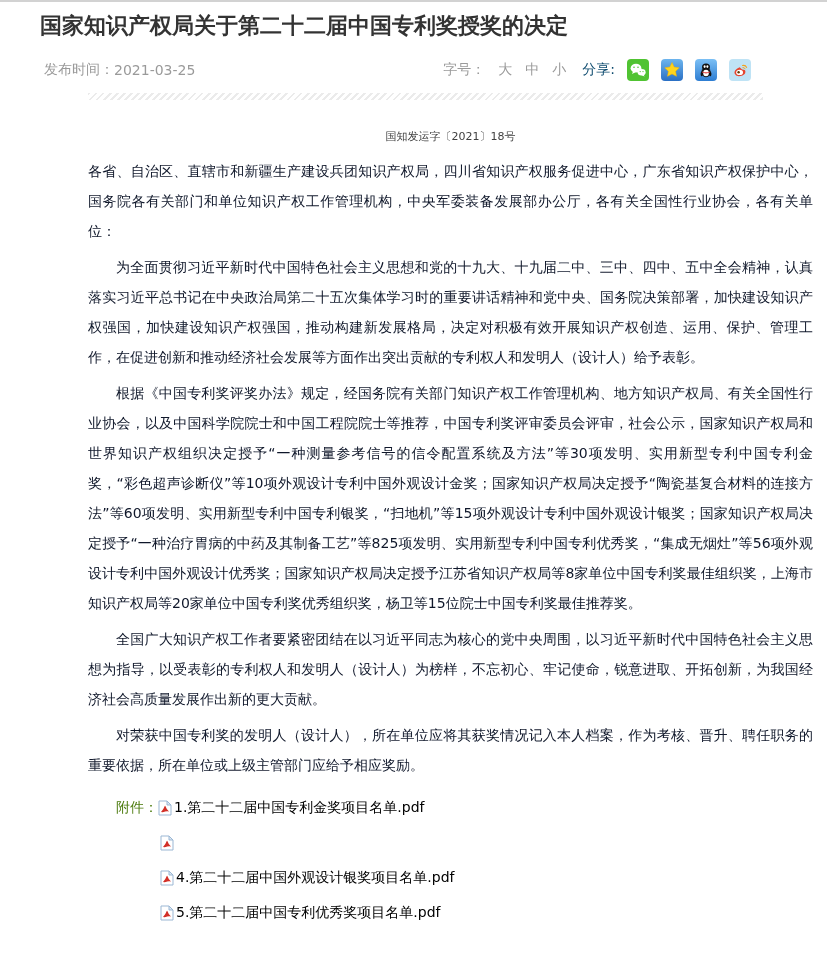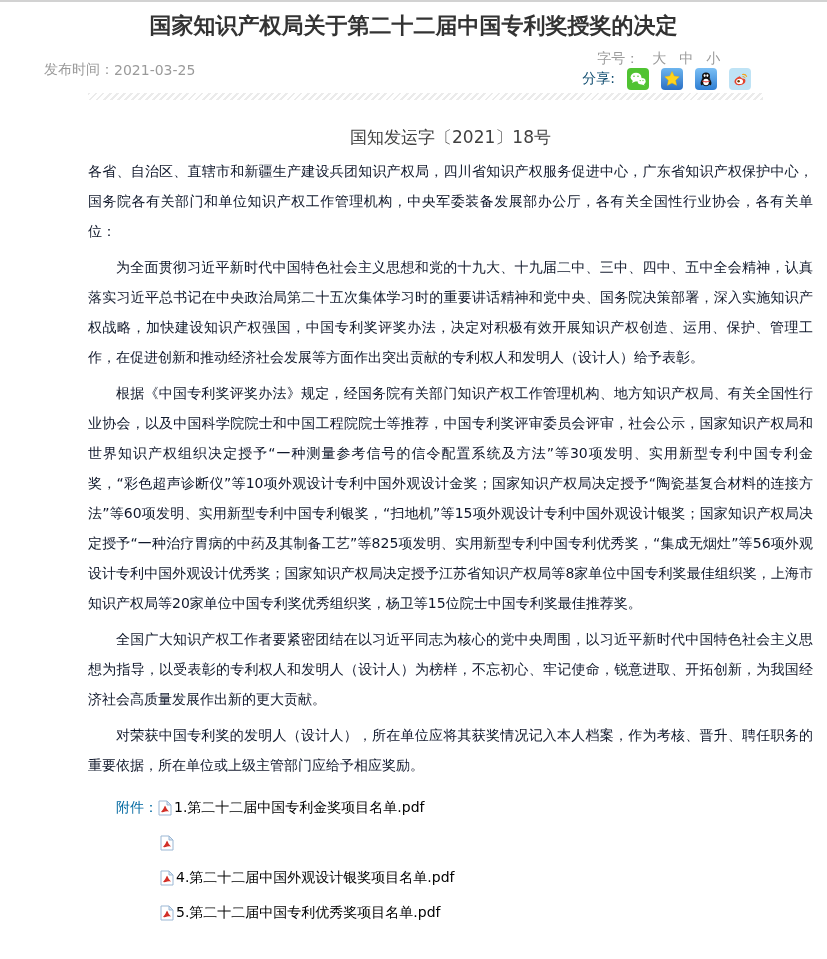--- a/index.html
+++ b/index.html
@@ -5,58 +5,58 @@
   * { margin:0; padding:0; box-sizing:border-box; }
   html,body { background:#ffffff; }
   body {
     width:827px; min-height:959px; margin:0 auto;
     font-family:"DejaVu Sans","Liberation Sans",sans-serif;
     color:#404040; position:relative;
   }
   .top-line { height:2px; background:#d2d2d2; }
 
   .page-title {
-    margin:9px 40px 0; text-align:center;
+    margin:9px 40px 0; text-align:left;
     font-size:22px; line-height:30px; font-weight:600; color:#333333;
   }
 
   .meta-row {
     margin:16px 76px 0 44px; height:26px;
     display:flex; align-items:center; justify-content:space-between;
     font-size:14px; color:#9a9a9a;
   }
   .meta-left { display:flex; align-items:center; }
-  .meta-right { display:flex; align-items:center; gap:0;flex-direction:column; }
+  .meta-right { display:flex; align-items:center; gap:0; }
   .fontsize-group { display:flex; align-items:center; gap:13px; }
   .fontsize-option { cursor:pointer; color:#9a9a9a; }
   .share-group { display:flex; align-items:center; gap:12px; margin-left:16px; }
   .share-label { color:#0c4a6e; }
   .share-icon { width:22px; height:22px; display:inline-block; cursor:pointer; }
   .share-icon svg { width:22px; height:22px; display:block; }
 
   .hatch-divider {
     margin:10px 64px 0 88px; height:7px;
     background:repeating-linear-gradient(135deg,#ebebeb 0,#ebebeb 2px,#ffffff 2px,#ffffff 5px);
   }
 
   .article { margin:22px 14px 0 88px; }
-  .doc-number { text-align:center; font-size:17px; color:#404040; line-height:30px; margin-bottom:4px; }
+  .doc-number { text-align:center; font-size:11px; color:#404040; line-height:30px; margin-bottom:4px; }
   .body-paragraph {
     font-size:14px; line-height:30px; color:#0f172a;
     text-align:justify; margin-bottom:6px;
   }
   .body-paragraph.indent { text-indent:2em; }
 
   .attachments { margin-top:10px; }
   .att-row {
     display:flex; align-items:center; height:35px;
     padding-left:72px; font-size:14px;
   }
   .att-row.first { padding-left:28px; }
-  .att-label { color:#0369a1; }
+  .att-label { color:#4d7c0f; }
   .pdf-icon { width:14px; height:16px; margin-right:2px; flex:none; }
   .att-link { color:#000000; text-decoration:none; cursor:pointer; }
 </style>
 </head>
 <body>
 
 <div class="top-line"></div>
 
 <h1 class="page-title">国家知识产权局关于第二十二届中国专利奖授奖的决定</h1>
 
@@ -131,21 +131,21 @@
     </div>
   </div>
 </div>
 
 <div class="hatch-divider"></div>
 
 <div class="article">
   <div class="doc-number">国知发运字〔2021〕18号</div>
 
   <p class="body-paragraph">各省、自治区、直辖市和新疆生产建设兵团知识产权局，四川省知识产权服务促进中心，广东省知识产权保护中心，国务院各有关部门和单位知识产权工作管理机构，中央军委装备发展部办公厅，各有关全国性行业协会，各有关单位：</p>
-  <p class="body-paragraph indent">为全面贯彻习近平新时代中国特色社会主义思想和党的十九大、十九届二中、三中、四中、五中全会精神，认真落实习近平总书记在中央政治局第二十五次集体学习时的重要讲话精神和党中央、国务院决策部署，深入实施知识产权战略，加快建设知识产权强国，中国专利奖评奖办法，决定对积极有效开展知识产权创造、运用、保护、管理工作，在促进创新和推动经济社会发展等方面作出突出贡献的专利权人和发明人（设计人）给予表彰。</p>
+  <p class="body-paragraph indent">为全面贯彻习近平新时代中国特色社会主义思想和党的十九大、十九届二中、三中、四中、五中全会精神，认真落实习近平总书记在中央政治局第二十五次集体学习时的重要讲话精神和党中央、国务院决策部署，加快建设知识产权强国，加快建设知识产权强国，推动构建新发展格局，决定对积极有效开展知识产权创造、运用、保护、管理工作，在促进创新和推动经济社会发展等方面作出突出贡献的专利权人和发明人（设计人）给予表彰。</p>
   <p class="body-paragraph indent">根据《中国专利奖评奖办法》规定，经国务院有关部门知识产权工作管理机构、地方知识产权局、有关全国性行业协会，以及中国科学院院士和中国工程院院士等推荐，中国专利奖评审委员会评审，社会公示，国家知识产权局和世界知识产权组织决定授予“一种测量参考信号的信令配置系统及方法”等30项发明、实用新型专利中国专利金奖，“彩色超声诊断仪”等10项外观设计专利中国外观设计金奖；国家知识产权局决定授予“陶瓷基复合材料的连接方法”等60项发明、实用新型专利中国专利银奖，“扫地机”等15项外观设计专利中国外观设计银奖；国家知识产权局决定授予“一种治疗胃病的中药及其制备工艺”等825项发明、实用新型专利中国专利优秀奖，“集成无烟灶”等56项外观设计专利中国外观设计优秀奖；国家知识产权局决定授予江苏省知识产权局等8家单位中国专利奖最佳组织奖，上海市知识产权局等20家单位中国专利奖优秀组织奖，杨卫等15位院士中国专利奖最佳推荐奖。</p>
   <p class="body-paragraph indent">全国广大知识产权工作者要紧密团结在以习近平同志为核心的党中央周围，以习近平新时代中国特色社会主义思想为指导，以受表彰的专利权人和发明人（设计人）为榜样，不忘初心、牢记使命，锐意进取、开拓创新，为我国经济社会高质量发展作出新的更大贡献。</p>
   <p class="body-paragraph indent">对荣获中国专利奖的发明人（设计人），所在单位应将其获奖情况记入本人档案，作为考核、晋升、聘任职务的重要依据，所在单位或上级主管部门应给予相应奖励。</p>
 
   <div class="attachments">
     <div class="att-row first">
       <span class="att-label">附件：</span>
       <svg class="pdf-icon" viewBox="0 0 14 16">
           <path d="M1 1 H9 L13 5 V15 H1 Z" fill="#ffffff" stroke="#9bb7d4" stroke-width="1"></path>
           <path d="M9 1 L9 5 L13 5 Z" fill="#dce8f4" stroke="#9bb7d4" stroke-width="1"></path>

